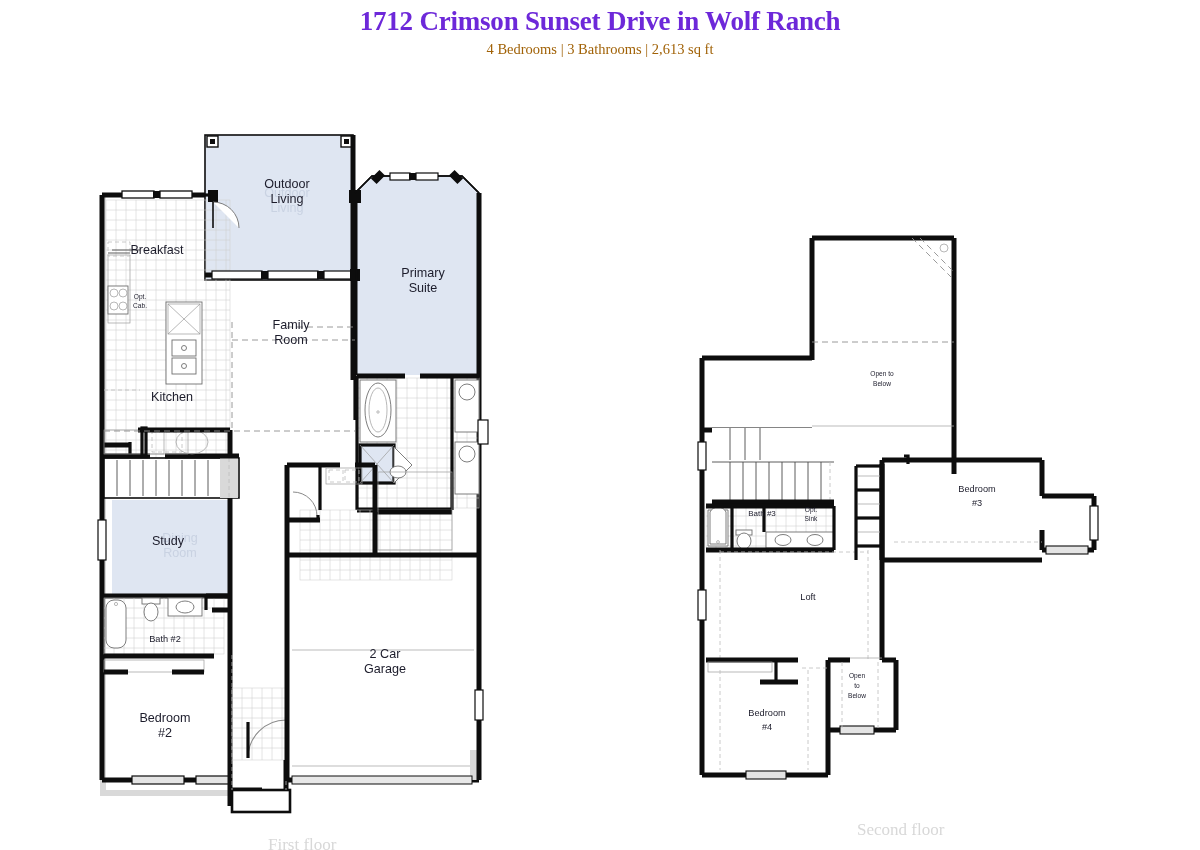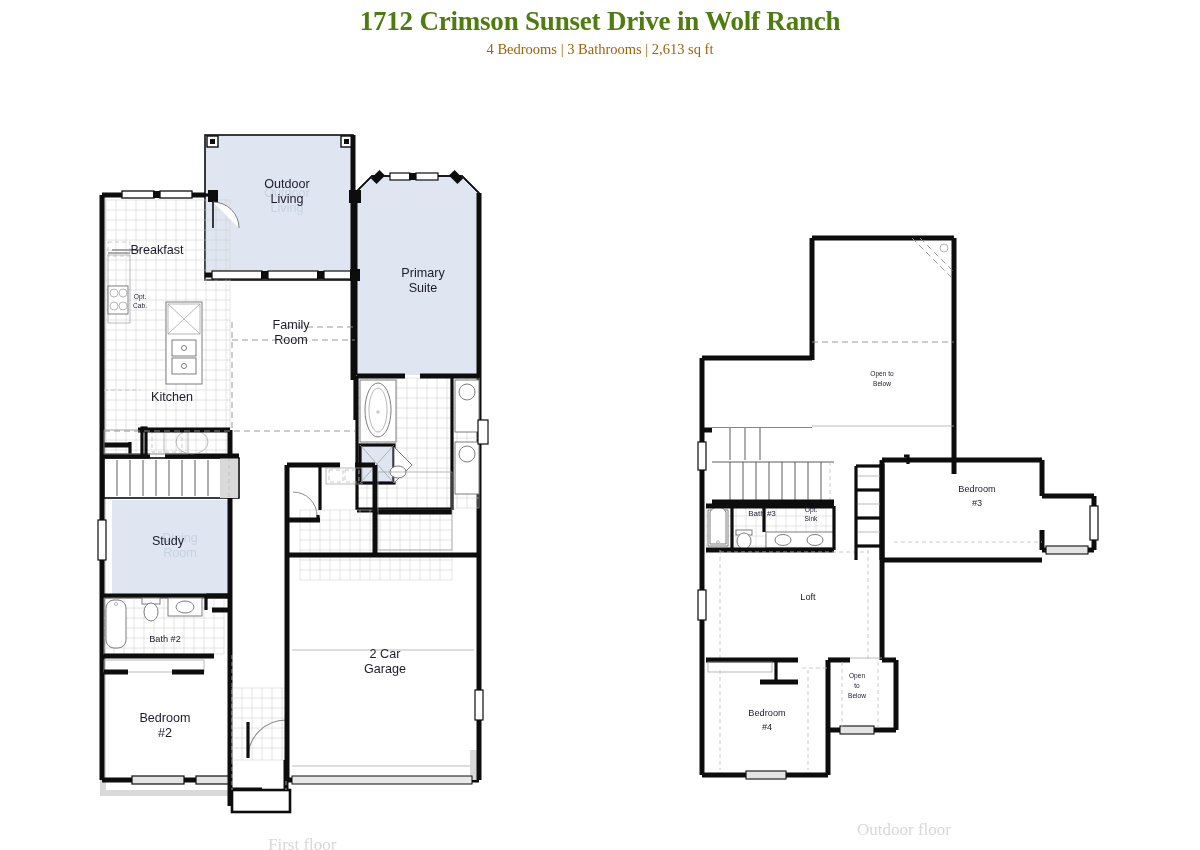--- a/index.html
+++ b/index.html
@@ -9,21 +9,21 @@
     background:#ffffff;
     font-family:"Liberation Sans", sans-serif;
     overflow:hidden;
     position:relative;
   }
   #page-title{
     text-align:center;
     font-family:"Liberation Serif", serif;
     font-weight:bold;
     font-size:27px;
-    color:#4d7c0f;
+    color:#6d28d9;
     letter-spacing:-0.2px;
     margin:6px 0 0 0;
     line-height:1.15;
   }
   #page-subtitle{
     text-align:center;
     font-family:"Liberation Serif", serif;
     font-size:14.5px;
     color:#a16207;
     margin:4px 0 0 0;
@@ -634,13 +634,13 @@
     <text class="rm rm-sm" x="167" y="468">Below</text>
 
     <text class="rm rm-sm" x="121" y="282">Opt.</text>
     <text class="rm rm-sm" x="121" y="291">Sink</text>
   </g>
 </svg>
 
 </div>
 
 <div class="floor-caption" id="caption-first">First floor</div>
-<div class="floor-caption" id="caption-second">Outdoor floor</div>
+<div class="floor-caption" id="caption-second">Second floor</div>
 
 </body></html>

